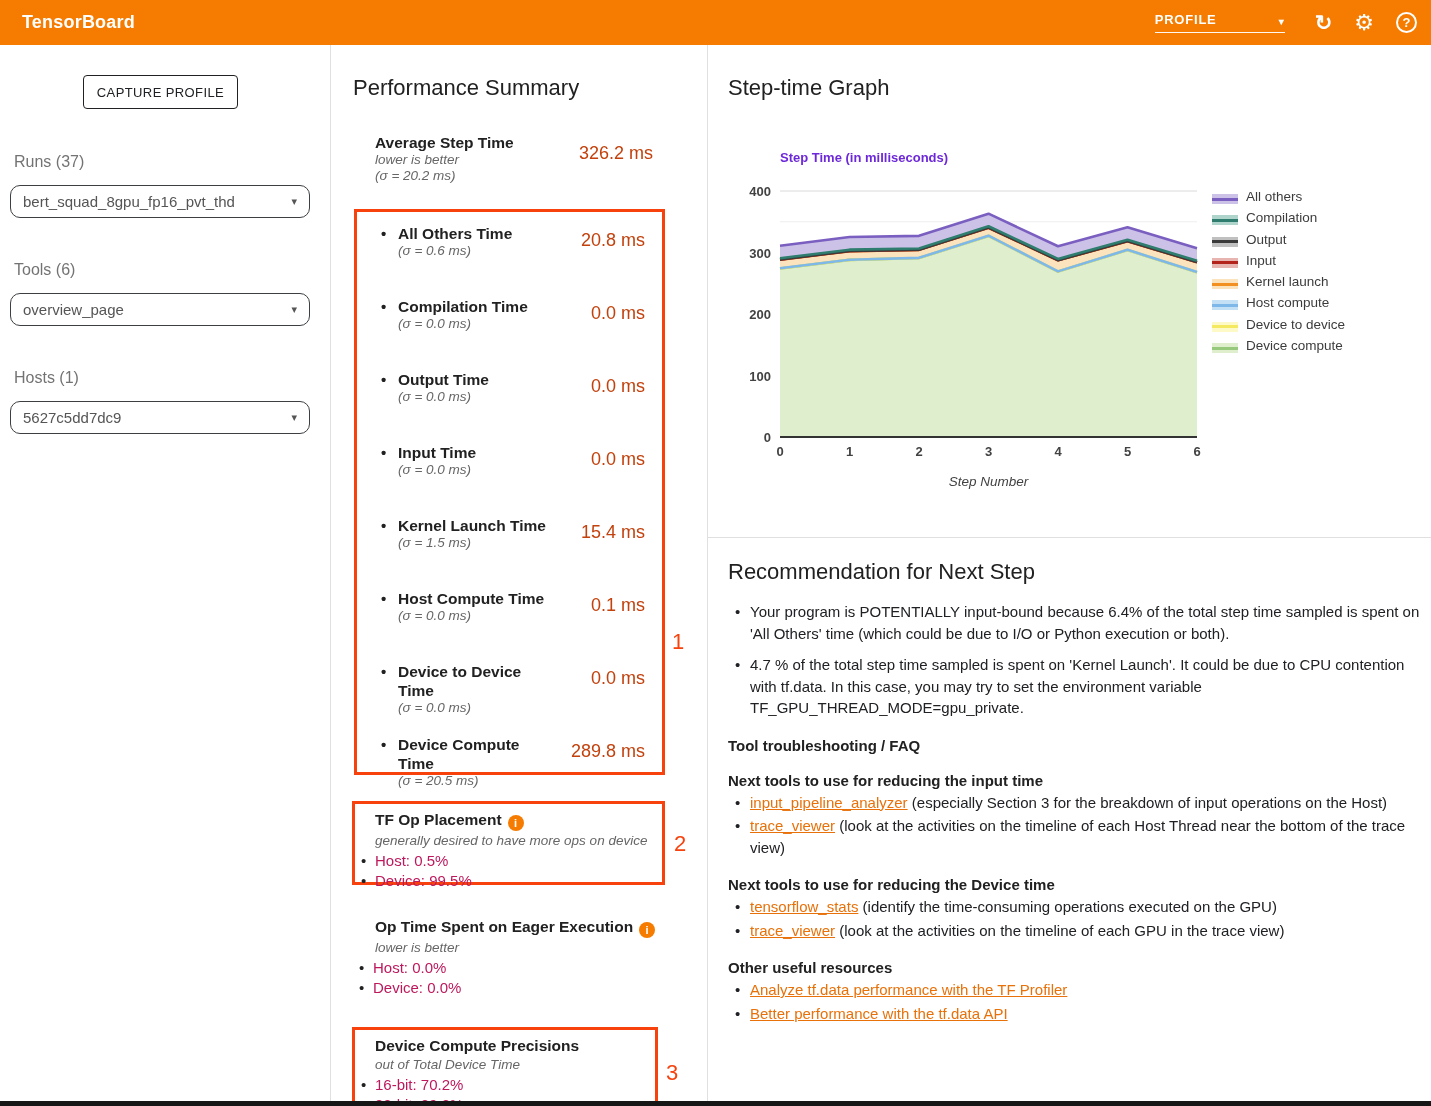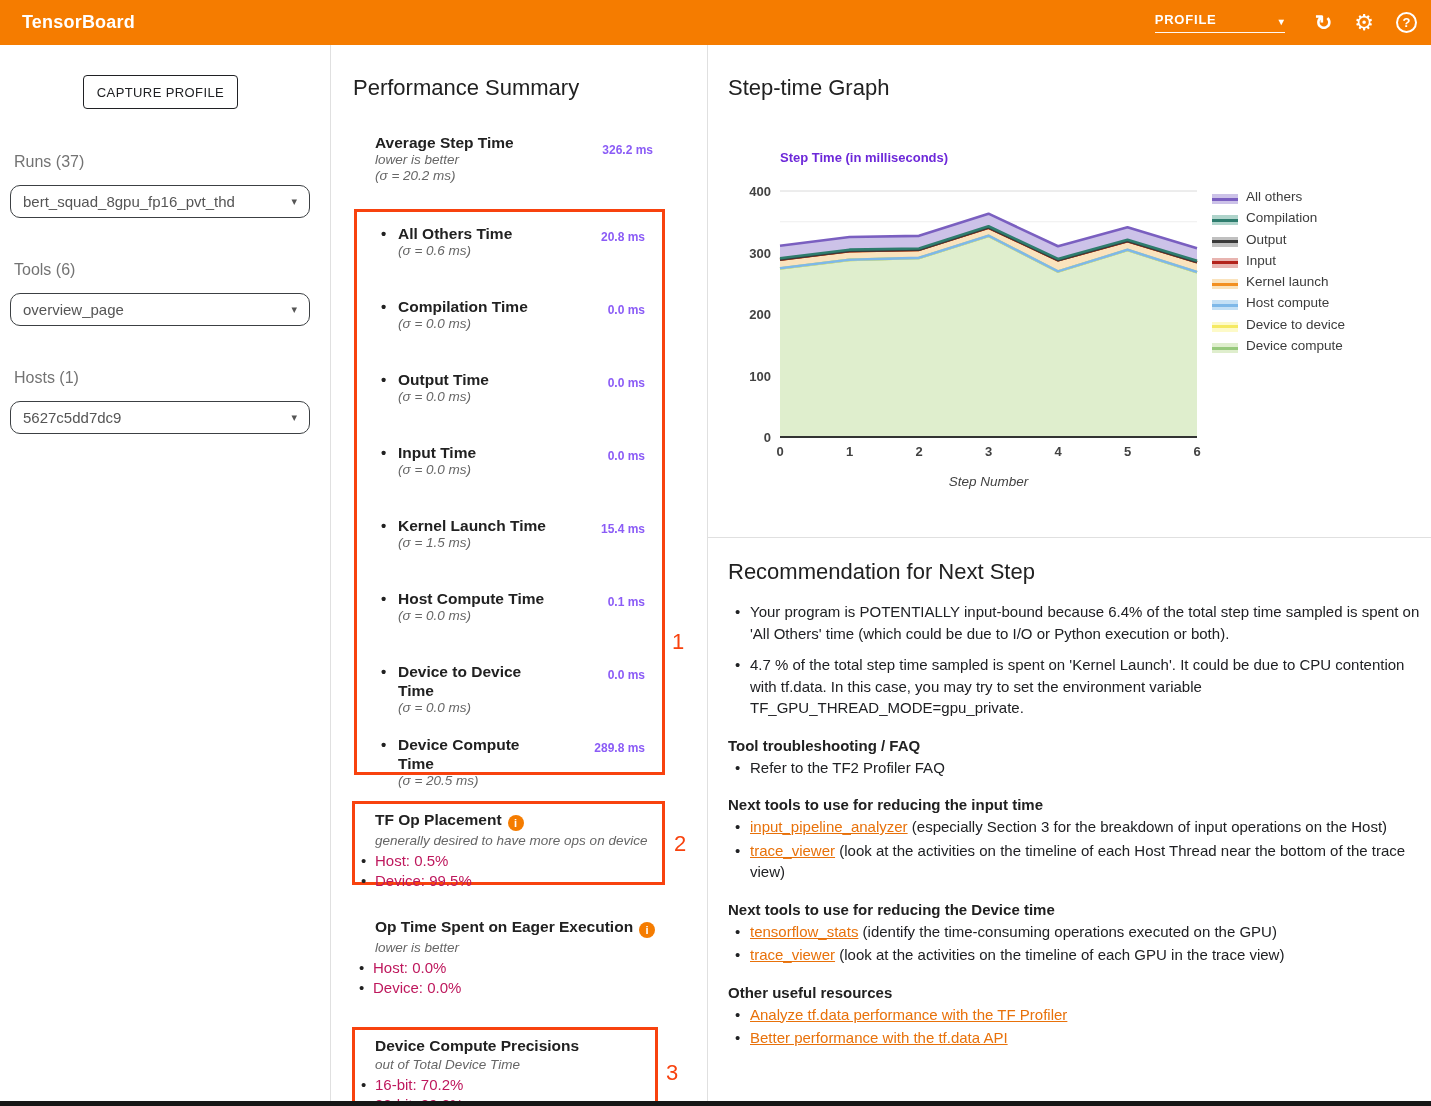--- a/index.html
+++ b/index.html
@@ -34,21 +34,21 @@
   .side-select{ position:absolute; left:10px; width:300px; height:33px; border:1px solid #3c4043;
     border-radius:10px; background:#fff; display:flex; align-items:center; justify-content:space-between;
     padding:0 12px; font-size:15px; color:#555; cursor:pointer;}
   .sel-caret{ color:#555; font-size:11px;}
   
   .mid-panel{ position:absolute; left:330px; top:45px; width:377px; height:1061px;}
   .panel-title{ position:absolute; font-size:22px; font-weight:400; color:#212121;}
   .avg-block{ position:absolute; left:45px; top:88px; width:278px; display:flex;}
   .metric-label{ font-size:15.5px; font-weight:700; color:#212121; line-height:19px;}
   .metric-sub{ font-size:13.5px; font-style:italic; color:#666; line-height:16px;}
-  .metric-value{ font-size:12px; font-weight:700; color:#8b5cf6; white-space:nowrap;}
+  .metric-value{ font-size:18px; font-weight:400; color:#c2410c; white-space:nowrap;}
   .avg-left{ flex:1;}
   .avg-value{ margin-top:10px;}
   .red-box{ position:absolute; border:3px solid #f8420e; background:transparent;}
   .box1{ left:24px; top:164px; width:311px; height:566px; padding:12px 17px 0 24px;}
   .metric-row{ display:flex; height:36px; margin-bottom:37px;}
   .m-dot{ width:17px; font-size:15px; font-weight:700; color:#212121; line-height:19px;}
   .m-left{ flex:1; display:flex;}
   .m-val{ width:92px; text-align:right; margin-top:6px;}
   .annotation{ position:absolute; color:#f8420e; font-size:22px; font-weight:500;}
   .card{ position:absolute; font-size:15px;}
@@ -346,23 +346,20 @@
   <div class="hdiv"></div>
 
   <div class="reco">
     <h2 class="reco-title">Recommendation for Next Step</h2>
     <ul id="reco-bullets">
         <li>Your program is POTENTIALLY input-bound because 6.4% of the total step time sampled is spent on 'All Others' time (which could be due to I/O or Python execution or both).</li>
         <li>4.7 % of the total step time sampled is spent on 'Kernel Launch'. It could be due to CPU contention with tf.data. In this case, you may try to set the environment variable TF_GPU_THREAD_MODE=gpu_private.</li>
       </ul>
     <div id="reco-sections">
         <div class="reco-heading">Tool troubleshooting / FAQ</div>
-        <ul class="sec">
-          <li><span>Refer to the TF2 Profiler FAQ</span></li>
-        </ul>
         <div class="reco-heading">Next tools to use for reducing the input time</div>
         <ul class="sec">
           <li><a href="#">input_pipeline_analyzer</a><span> (especially Section 3 for the breakdown of input operations on the Host)</span></li>
           <li><a href="#">trace_viewer</a><span> (look at the activities on the timeline of each Host Thread near the bottom of the trace view)</span></li>
         </ul>
         <div class="reco-heading">Next tools to use for reducing the Device time</div>
         <ul class="sec">
           <li><a href="#">tensorflow_stats</a><span> (identify the time-consuming operations executed on the GPU)</span></li>
           <li><a href="#">trace_viewer</a><span> (look at the activities on the timeline of each GPU in the trace view)</span></li>
         </ul>

